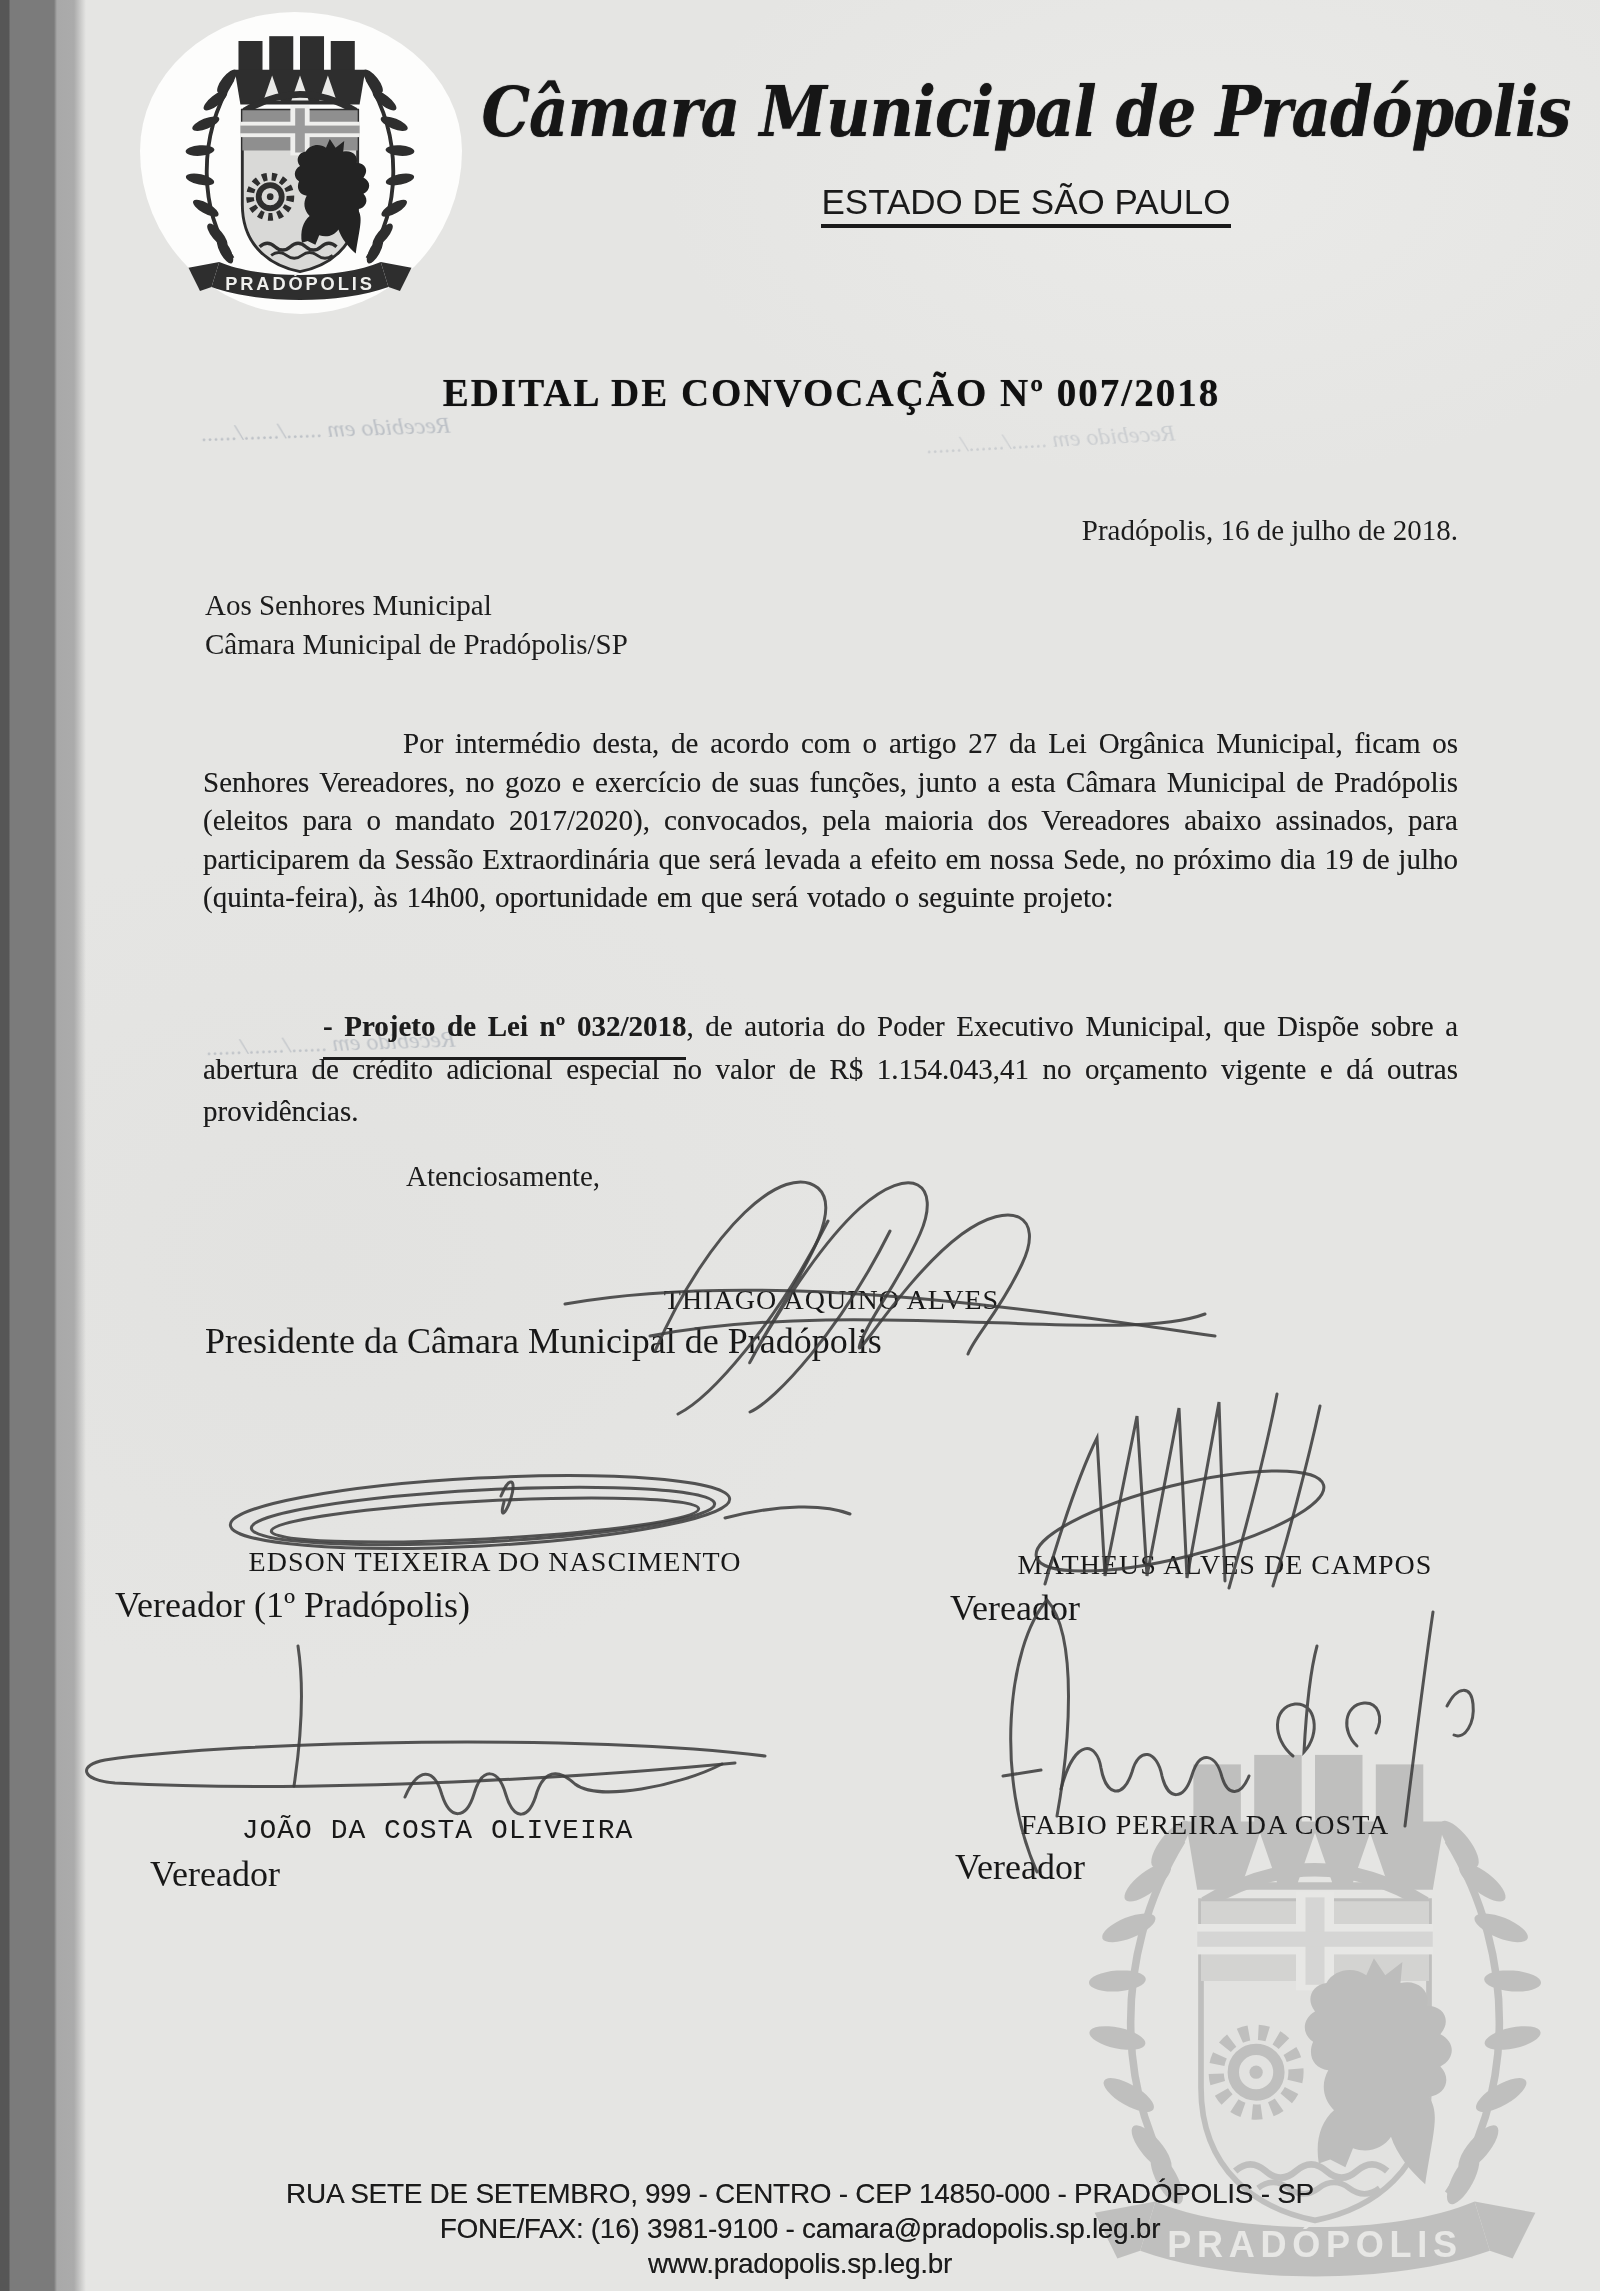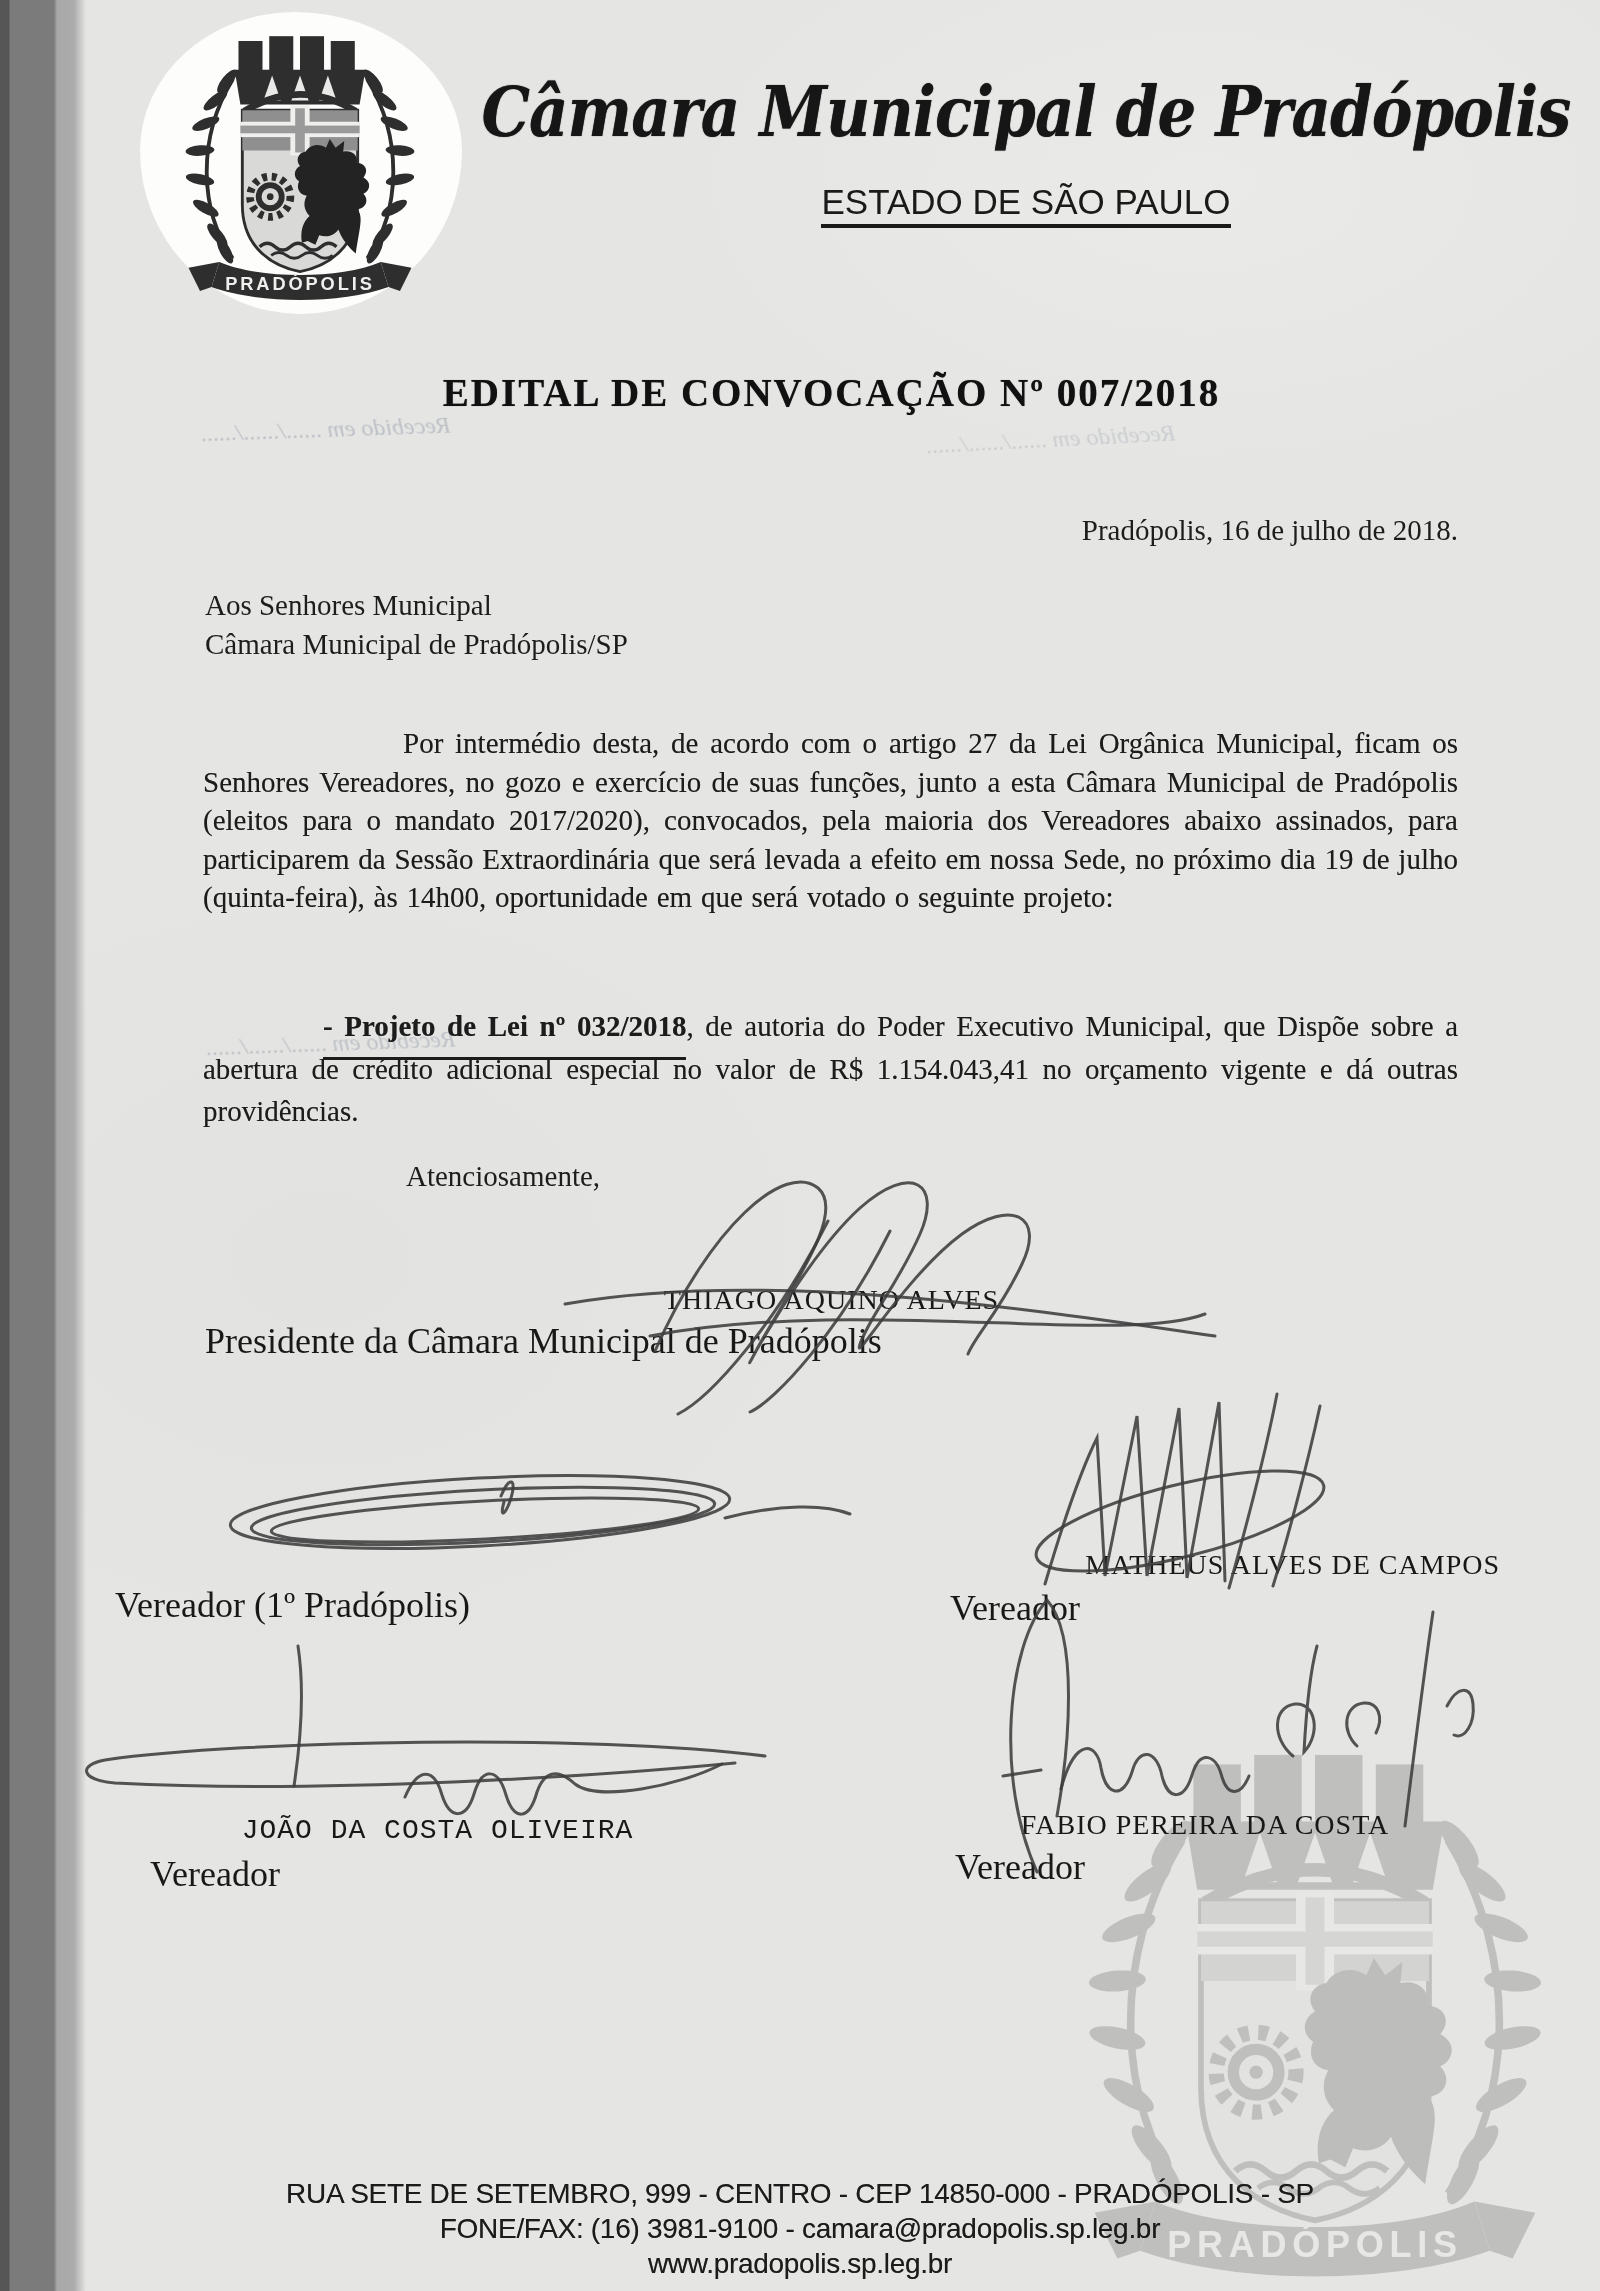--- a/index.html
+++ b/index.html
@@ -45,21 +45,21 @@
   .sig-name{font-size:28px;letter-spacing:1px;text-align:center;z-index:4;color:#181818;white-space:nowrap;}
   .sig-role{font-size:36px;text-align:left;z-index:4;color:#181818;white-space:nowrap;}
   .scribble{z-index:5;}
   .scribble path, .scribble ellipse{fill:none;stroke:#3d3d3d;stroke-width:3;stroke-linecap:round;opacity:.88;}
   #thiago-name{left:205px;top:1284px;width:1253px;}
   #thiago-role{left:205px;top:1320px;width:1253px;}
   #sig-thiago{left:560px;top:1146px;width:660px;height:272px;}
   #edson-name{left:100px;top:1546px;width:790px;}
   #edson-role{left:115px;top:1584px;width:600px;}
   #sig-edson{left:205px;top:1460px;width:650px;height:110px;}
-  #matheus-name{left:950px;top:1549px;width:550px;text-align:right;}
+  #matheus-name{left:950px;top:1549px;width:550px;}
   #matheus-role{left:950px;top:1587px;width:550px;}
   #sig-matheus{left:1015px;top:1386px;width:350px;height:218px;}
   #joao-name{left:155px;top:1815px;width:565px;font-family:Liberation Mono, monospace;}
   #joao-role{left:150px;top:1853px;width:530px;}
   #sig-joao{left:70px;top:1634px;width:710px;height:192px;}
   #fabio-name{left:955px;top:1809px;width:500px;}
   #fabio-role{left:955px;top:1846px;width:500px;}
   #sig-fabio{left:975px;top:1584px;width:540px;height:302px;}
   
   #watermark{left:1030px;top:1712px;width:570px;height:595px;opacity:.2;z-index:2;}
@@ -181,20 +181,21 @@
   <div id="thiago-name" class="abs sig-name">THIAGO AQUINO ALVES</div>
   <div id="thiago-role" class="abs sig-role">Presidente da Câmara Municipal de Pradópolis</div>
 
   <svg id="sig-edson" class="abs scribble" viewBox="0 0 650 110">
     <ellipse cx="275" cy="52" rx="250" ry="34" transform="rotate(-3 275 52)"></ellipse>
     <ellipse cx="278" cy="56" rx="232" ry="26" transform="rotate(-3 278 56)"></ellipse>
     <ellipse cx="280" cy="60" rx="214" ry="19" transform="rotate(-3 280 60)"></ellipse>
     <path d="M520,58 C575,44 620,44 645,54"></path>
     <path d="M296,36 C304,16 312,18 306,38 C301,54 294,60 299,42"></path>
   </svg>
+  <div id="edson-name" class="abs sig-name">EDSON TEIXEIRA DO NASCIMENTO</div>
   <div id="edson-role" class="abs sig-role">Vereador (1º Pradópolis)</div>
 
   <svg id="sig-matheus" class="abs scribble" viewBox="0 0 350 218">
     <path d="M30,198 C50,130 68,80 82,52 L90,190 L122,30 L132,190 L164,22 L172,192 L204,16 L210,195"></path>
     <path d="M262,8 C250,70 230,145 214,202"></path>
     <path d="M305,20 C292,80 272,155 258,200"></path>
     <ellipse cx="165" cy="135" rx="148" ry="36" transform="rotate(-14 165 135)"></ellipse>
   </svg>
   <div id="matheus-name" class="abs sig-name">MATHEUS ALVES DE CAMPOS</div>
   <div id="matheus-role" class="abs sig-role">Vereador</div>

